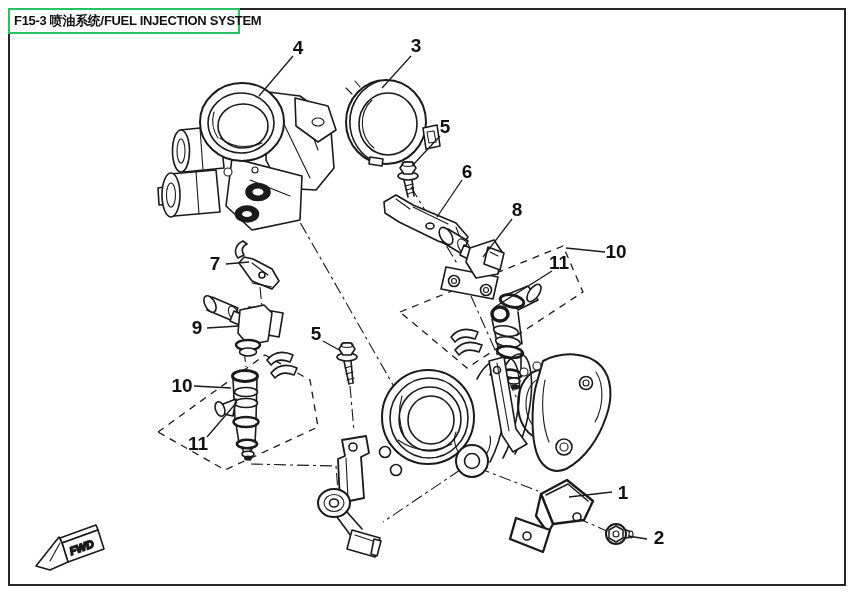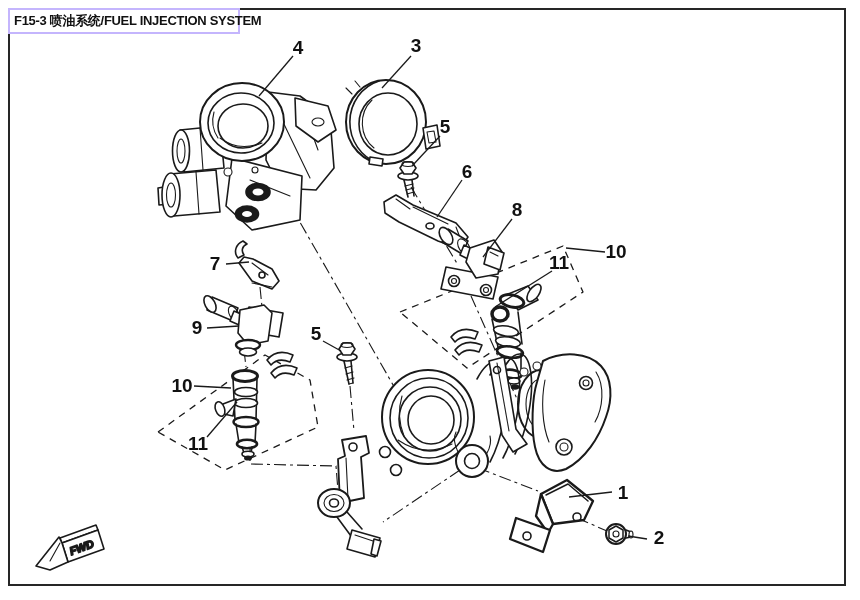--- a/index.html
+++ b/index.html
@@ -1,21 +1,21 @@
 <!DOCTYPE html>
 <html><head>
 <meta charset="utf-8">
 <style>
   html,body{margin:0;padding:0;background:#fff;}
   .page{position:relative;width:860px;height:600px;background:#fff;overflow:hidden;
         font-family:"Liberation Sans",sans-serif;}
   .frame{position:absolute;left:8px;top:8px;width:838px;height:578px;
          border:2px solid #262626;box-sizing:border-box;}
   .title-box{position:absolute;left:8px;top:8px;width:232px;height:26px;
-             border:2px solid #c4b5fd;background:#fff;box-sizing:border-box;
+             border:2px solid #22c55e;background:#fff;box-sizing:border-box;
              display:flex;align-items:center;padding:0 4px;z-index:3;}
   .title-box span{font-weight:bold;font-size:13px;letter-spacing:-0.3px;
                   white-space:nowrap;color:#111;}
   svg.diagram{position:absolute;left:0;top:0;z-index:2;}
   svg .part{stroke:#1a1a1a;fill:none;stroke-width:1.6;stroke-linejoin:round;stroke-linecap:round;}
   svg .wfill{fill:#ffffff;}
   svg .thin{stroke-width:1.1;}
   svg .bold{stroke-width:2.3;}
   svg .dark{fill:#1a1a1a;stroke:#1a1a1a;}
   svg .cl{stroke:#1a1a1a;stroke-width:1.1;fill:none;stroke-dasharray:12 4 3 4;}

